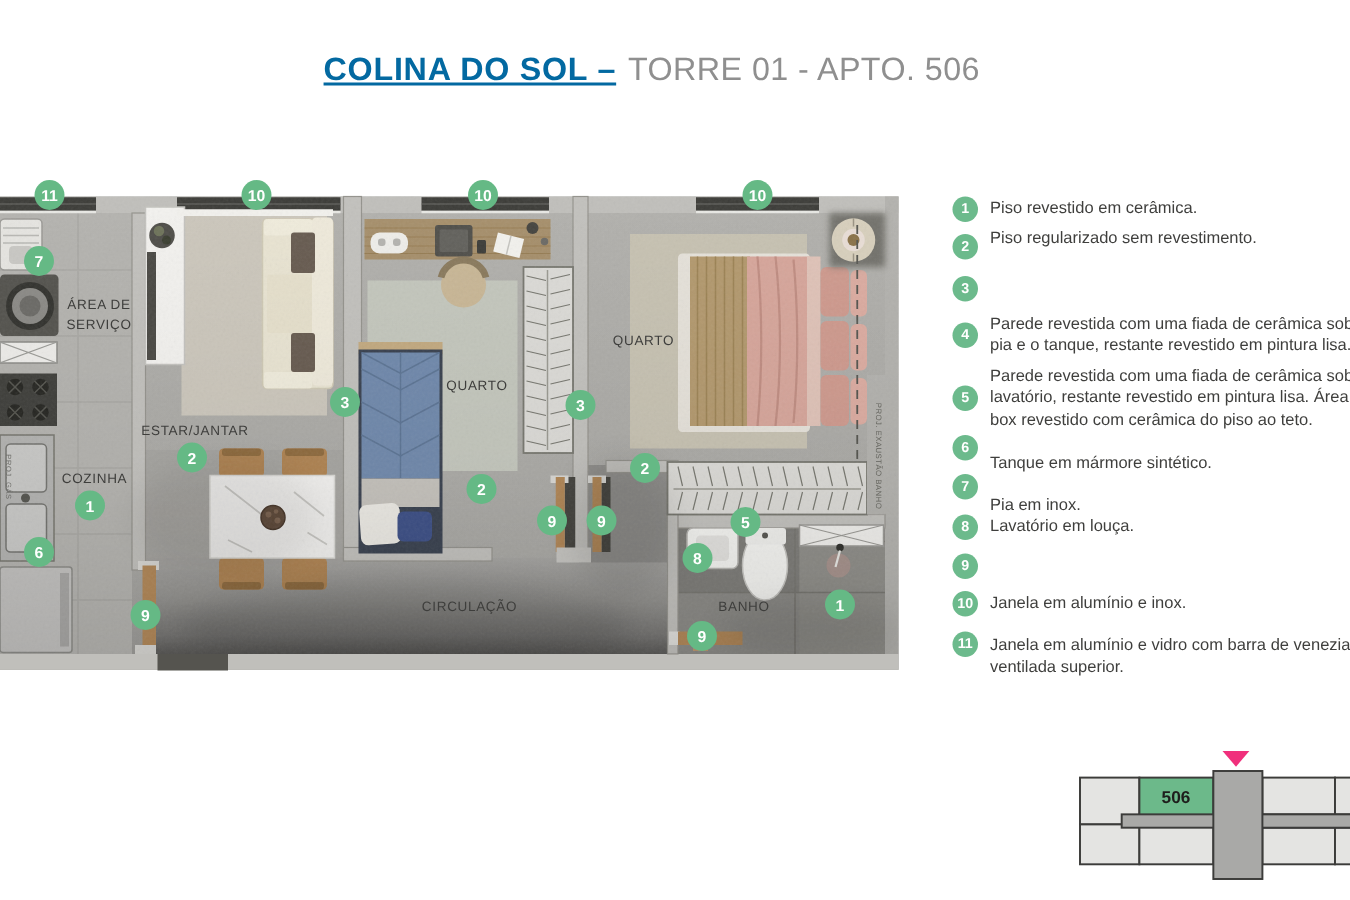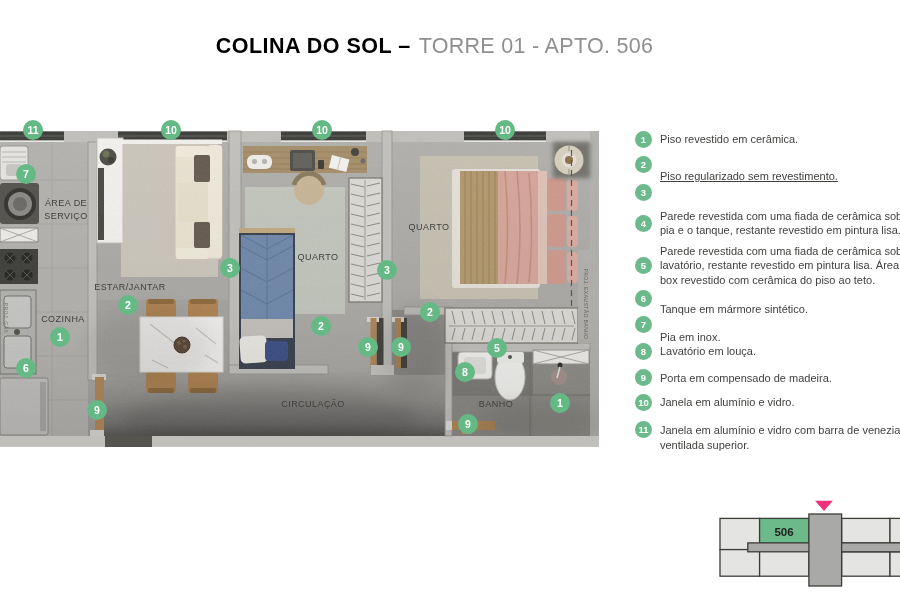--- a/index.html
+++ b/index.html
@@ -1,21 +1,21 @@
 <!DOCTYPE html>
 <html><head>
 <meta charset="utf-8">
 <style>
   html,body{margin:0;padding:0;}
   body{width:900px;height:600px;overflow:hidden;background:#ffffff;
        font-family:"Liberation Sans", sans-serif;}
   #page{position:relative;width:900px;height:600px;overflow:hidden;}
   #title{position:absolute;left:0;top:34px;width:869px;text-align:center;
          font-size:21.5px;color:#8f8f8f;letter-spacing:0.3px;white-space:nowrap;}
-  #title b{color:#000000;letter-spacing:0.5px;margin-right:2px;}
+  #title b{color:#0369a1;letter-spacing:0.5px;margin-right:2px;text-decoration:underline;}
   .lrow{position:absolute;font-size:11px;color:#3f3f3d;line-height:14.5px;white-space:nowrap;}
   .lc{position:absolute;width:17px;height:17px;border-radius:50%;background:#6cba8c;
       color:#ffffff;font-size:9.5px;font-weight:bold;text-align:center;line-height:17px;}
 </style>
 </head>
 <body>
 <div id="page">
 <svg width="900" height="600" viewBox="0 0 900 600" style="position:absolute;left:0;top:0">
 <defs>
   <linearGradient id="circg" x1="0" y1="0" x2="0" y2="1">
@@ -357,31 +357,30 @@
 </g>
 <text x="784" y="535.5" font-family="Liberation Sans, sans-serif" font-weight="bold" font-size="11.5" fill="#1e1e1c" text-anchor="middle">506</text>
 <path d="M815 500.7 L832.9 500.7 L824 511.1 Z" fill="#f0307c"></path>
 </svg>
 
 <div id="title"><b>COLINA DO SOL –</b> TORRE 01 - APTO. 506</div>
 
 <div class="lc" style="left:635px;top:130.5px;">1</div>
 <div class="lrow" style="left:660px;top:132px;">Piso revestido em cerâmica.</div>
 <div class="lc" style="left:635px;top:155.5px;">2</div>
-<div class="lrow" style="left:660px;top:169px;text-decoration:underline;">Piso regularizado sem revestimento.</div>
+<div class="lrow" style="left:660px;top:152px;">Piso regularizado sem revestimento.</div>
 <div class="lc" style="left:635px;top:184px;">3</div>
 <div class="lc" style="left:635px;top:214.5px;">4</div>
 <div class="lrow" style="left:660px;top:208.5px;">Parede revestida com uma fiada de cerâmica sobre a<br>pia e o tanque, restante revestido em pintura lisa.</div>
 <div class="lc" style="left:635px;top:256.5px;">5</div>
 <div class="lrow" style="left:660px;top:243.5px;">Parede revestida com uma fiada de cerâmica sobre o<br>lavatório, restante revestido em pintura lisa. Área do<br>box revestido com cerâmica do piso ao teto.</div>
 <div class="lc" style="left:635px;top:290px;">6</div>
 <div class="lrow" style="left:660px;top:291.5px;margin-top:38px;">Pia em inox.</div>
 <div class="lc" style="left:635px;top:315.5px;">7</div>
 <div class="lrow" style="left:660px;top:302px;">Tanque em mármore sintético.</div>
 <div class="lc" style="left:635px;top:342.5px;">8</div>
 <div class="lrow" style="left:660px;top:344px;text-align:right;">Lavatório em louça.</div>
 <div class="lc" style="left:635px;top:369px;">9</div>
-<div class="lrow" style="left:660px;top:370.5px;">Porta em compensado de madeira.</div>
 <div class="lc" style="left:635px;top:393.5px;">10</div>
-<div class="lrow" style="left:660px;top:395px;">Janela em alumínio e vidro.</div>
+<div class="lrow" style="left:660px;top:395px;">Janela em alumínio e inox.</div>
 <div class="lc" style="left:635px;top:421px;">11</div>
 <div class="lrow" style="left:660px;top:423px;">Janela em alumínio e vidro com barra de veneziana<br>ventilada superior.</div>
 </div>
 
 </body></html>

